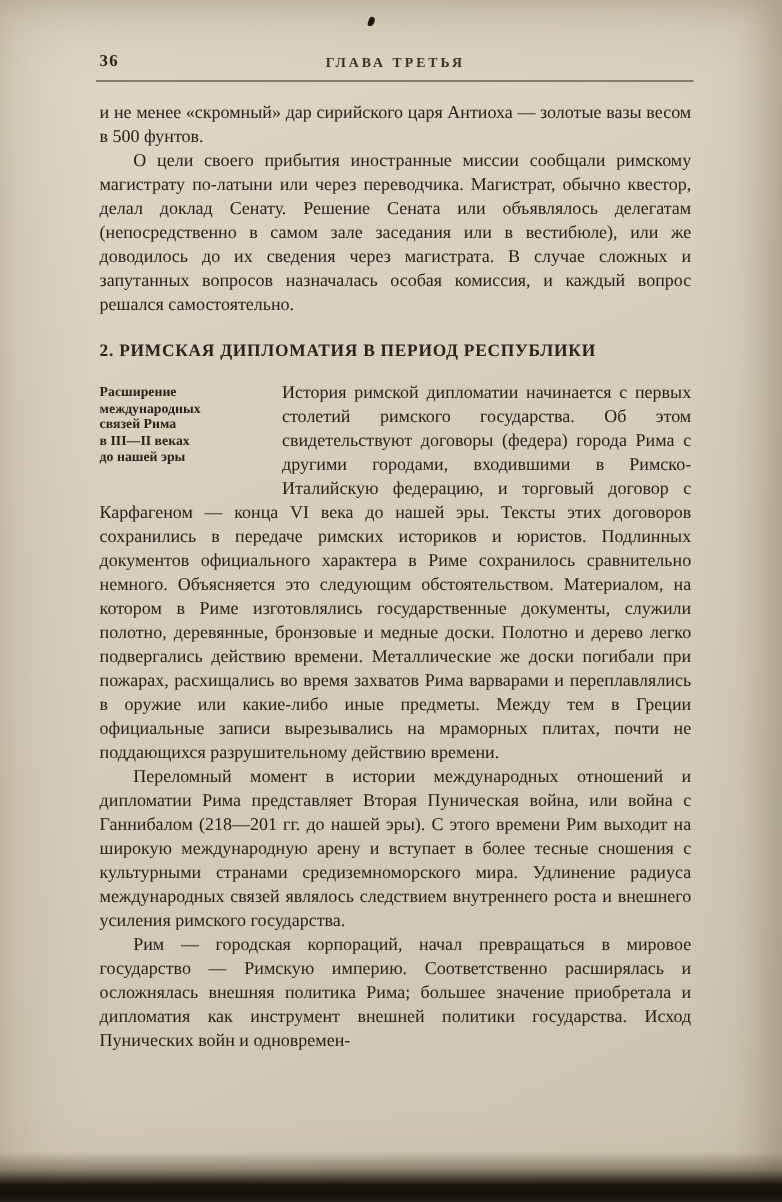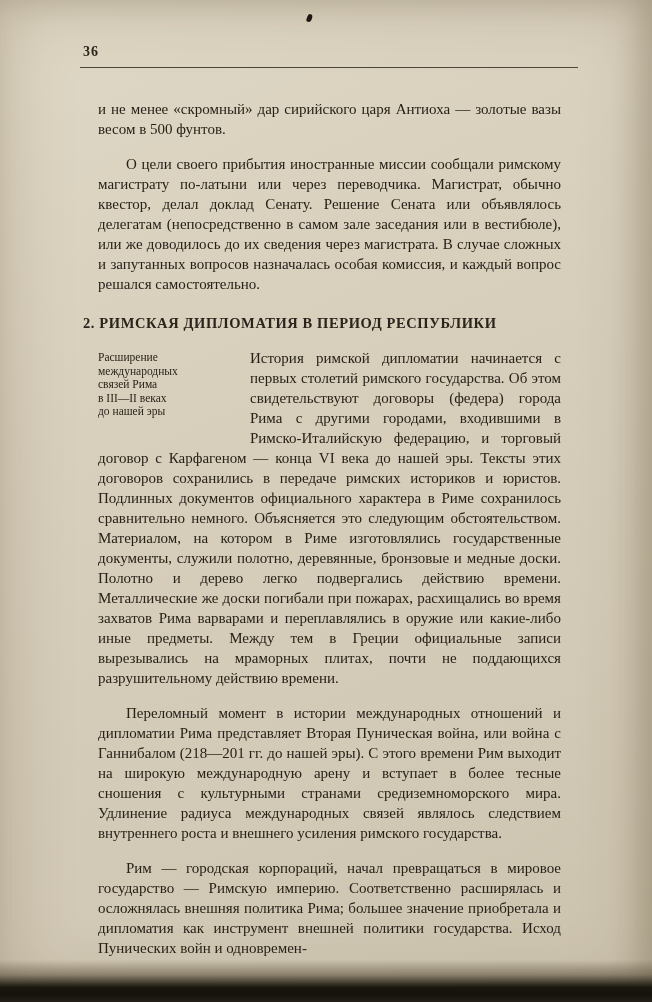--- a/index.html
+++ b/index.html
@@ -39,41 +39,41 @@
     color: #3a332a; font-weight: bold;
   }
   .header-rule {
     position: absolute; top: 67px; left: 80px; right: 74px;
     height: 1px; background: #4d4536;
   }
   .text-column {
     position: absolute; top: 84px; left: 83px; right: 76px;
   }
   .text-column p {
-    margin: 15px;
+    margin: 0;
     font-size: 15px; line-height: 20px;
     text-align: justify;
     text-indent: 28px;
     color: #272219;
   }
   .text-column p.noindent { text-indent: 0; }
   .section-heading {
     margin: 21px 0 16px 0;
     font-size: 14.5px; font-weight: bold;
     letter-spacing: 0.6px;
     color: #2a241b;
   }
   .sidenote {
     float: left;
     width: 152px;
     min-height: 92px;
     padding: 3px 10px 4px 0;
     box-sizing: border-box;
     font-size: 11.5px; line-height: 13.5px;
-    font-weight: normal;
+    font-weight: bold;
     white-space: pre-line;
     text-align: left;
     color: #2a241b;
   }
   .scan-bottom {
     position: absolute; left: 0; right: 0; bottom: 0;
     height: 42px;
     background: linear-gradient(to bottom,
       rgba(70, 60, 40, 0) 0%,
       rgba(90, 80, 60, 0.55) 35%,
@@ -84,20 +84,21 @@
 </style>
 </head>
 <body>
 
 <div class="scan-page">
 
   <div class="speck"></div>
 
   <div class="page-header">
     <span class="page-number">36</span>
+    <span class="running-head">ГЛАВА ТРЕТЬЯ</span>
   </div>
 
   <div class="header-rule"></div>
 
   <div class="text-column">
     <p class="noindent">и не менее «скромный» дар сирийского царя Антиоха — золотые вазы весом в 500 фунтов.</p>
     <p>О цели своего прибытия иностранные миссии сообщали римскому магистрату по-латыни или через переводчика. Магистрат, обычно квестор, делал доклад Сенату. Решение Сената или объявлялось делегатам (непосредственно в самом зале заседания или в вестибюле), или же доводилось до их сведения через магистрата. В случае сложных и запутанных вопросов назначалась особая комиссия, и каждый вопрос решался самостоятельно.</p>
 
     <h2 class="section-heading">2. РИМСКАЯ ДИПЛОМАТИЯ В ПЕРИОД РЕСПУБЛИКИ</h2>
 

